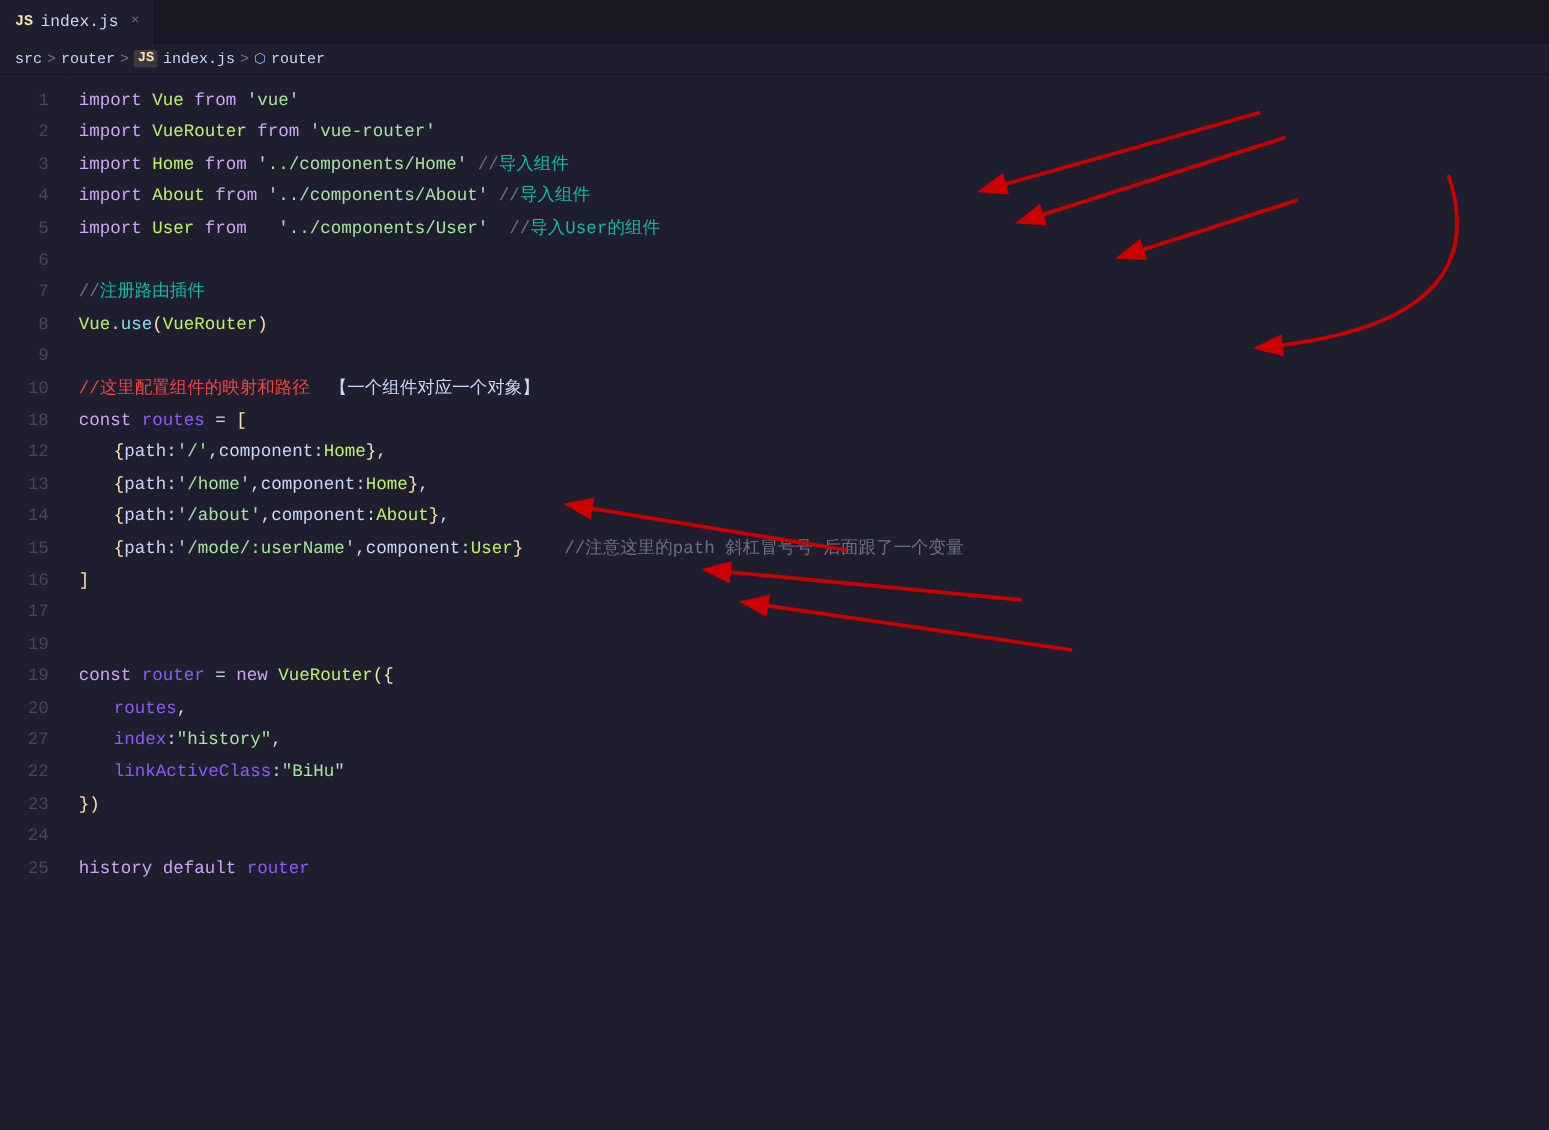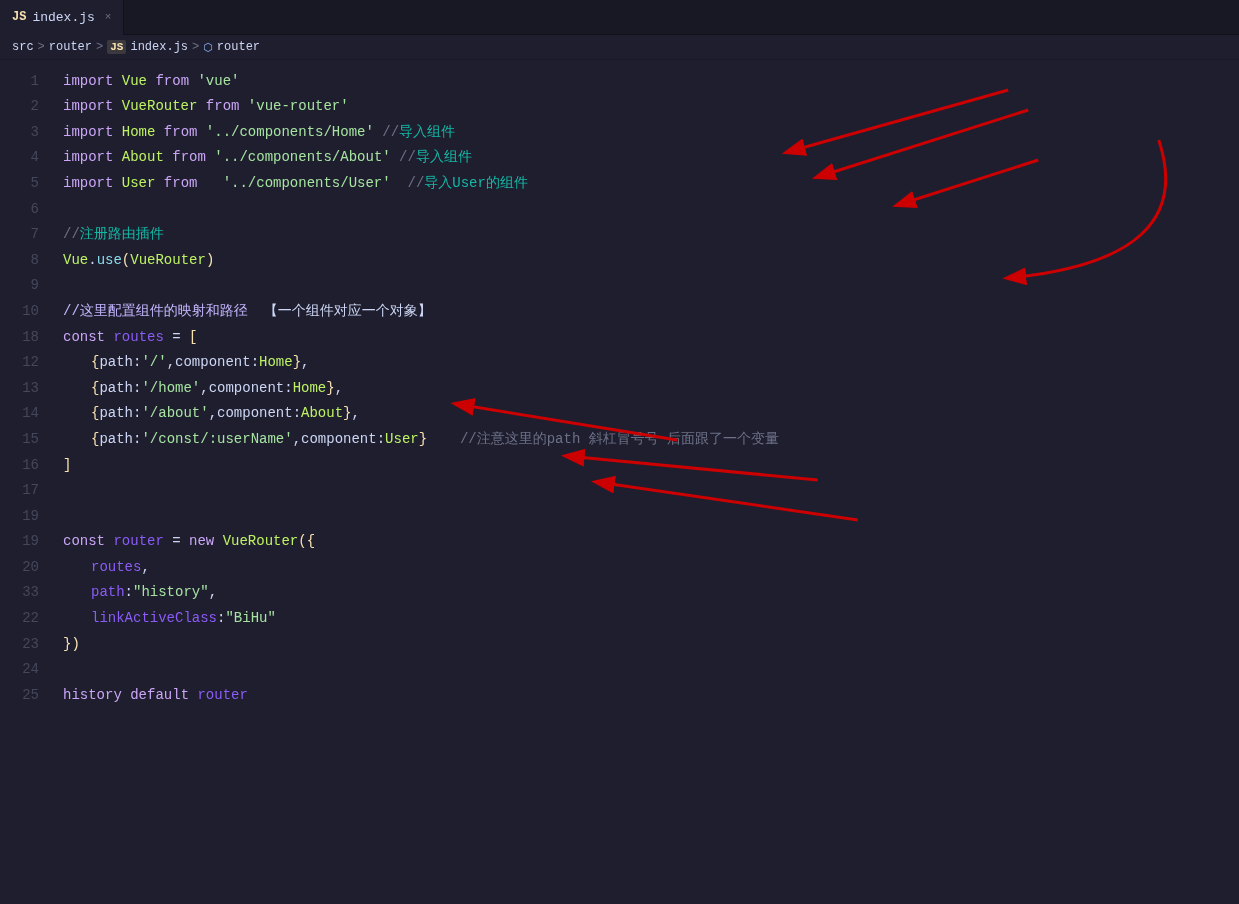--- a/index.html
+++ b/index.html
@@ -170,21 +170,21 @@
     <div>18</div>
     <div>12</div>
     <div>13</div>
     <div>14</div>
     <div>15</div>
     <div>16</div>
     <div>17</div>
     <div>19</div>
     <div>19</div>
     <div>20</div>
-    <div>33</div>
+    <div>27</div>
     <div>22</div>
     <div>23</div>
     <div>24</div>
     <div>25</div>
   </div>
 
   <div class="code-content">
 
     <div class="code-line">
       <span class="kw">import </span><span class="kw2">Vue </span><span class="kw">from </span><span class="str">'vue'</span>
@@ -212,61 +212,61 @@
       <span style="color:#6c7086">//</span><span class="comment-cn">注册路由插件</span>
     </div>
 
     <div class="code-line">
       <span class="kw2">Vue</span><span class="punct">.</span><span style="color:#89dceb">use</span><span class="bracket">(</span><span class="kw2">VueRouter</span><span class="bracket">)</span>
     </div>
 
     <div class="code-line"></div>
 
     <div class="code-line">
-      <span style="color:#c4b5fd">//这里配置组件的映射和路径</span><span style="color:#cdd6f4;margin-left:16px">【一个组件对应一个对象】</span>
+      <span style="color:#ef4444">//这里配置组件的映射和路径</span><span style="color:#cdd6f4;margin-left:16px">【一个组件对应一个对象】</span>
     </div>
 
     <div class="code-line">
       <span class="kw">const </span><span class="prop">routes </span><span class="punct">= </span><span class="bracket">[</span>
     </div>
 
     <div class="code-line">
       <span class="indent"> </span><span class="bracket">{</span><span class="punct">path:</span><span class="str">'/'</span><span class="punct">,component:</span><span class="kw2">Home</span><span class="bracket">}</span><span class="punct">,</span>
     </div>
 
     <div class="code-line">
       <span class="indent"> </span><span class="bracket">{</span><span class="punct">path:</span><span class="str">'/home'</span><span class="punct">,component:</span><span class="kw2">Home</span><span class="bracket">}</span><span class="punct">,</span>
     </div>
 
     <div class="code-line">
       <span class="indent"> </span><span class="bracket">{</span><span class="punct">path:</span><span class="str">'/about'</span><span class="punct">,component:</span><span class="kw2">About</span><span class="bracket">}</span><span class="punct">,</span>
     </div>
 
     <div class="code-line">
-      <span class="indent"> </span><span class="bracket">{</span><span class="punct">path:</span><span class="str">'/const/:userName'</span><span class="punct">,component:</span><span class="kw2">User</span><span class="bracket">}</span><span style="color:#6c7086;margin-left:16px">  //注意这里的path 斜杠冒号号 后面跟了一个变量</span>
+      <span class="indent"> </span><span class="bracket">{</span><span class="punct">path:</span><span class="str">'/mode/:userName'</span><span class="punct">,component:</span><span class="kw2">User</span><span class="bracket">}</span><span style="color:#6c7086;margin-left:16px">  //注意这里的path 斜杠冒号号 后面跟了一个变量</span>
     </div>
 
     <div class="code-line">
       <span class="bracket">]</span>
     </div>
 
     <div class="code-line"></div>
 
     <div class="code-line"></div>
 
     <div class="code-line">
       <span class="kw">const </span><span class="prop">router </span><span class="punct">= </span><span class="kw">new </span><span class="kw2">VueRouter</span><span class="bracket">(</span><span class="bracket">{</span>
     </div>
 
     <div class="code-line">
       <span class="indent"> </span><span class="prop">routes</span><span class="punct">,</span>
     </div>
 
     <div class="code-line">
-      <span class="indent"> </span><span class="prop">path</span><span class="punct">:</span><span class="str">"history"</span><span class="punct">,</span>
+      <span class="indent"> </span><span class="prop">index</span><span class="punct">:</span><span class="str">"history"</span><span class="punct">,</span>
     </div>
 
     <div class="code-line">
       <span class="indent"> </span><span class="prop">linkActiveClass</span><span class="punct">:</span><span class="str">"BiHu"</span>
     </div>
 
     <div class="code-line">
       <span class="bracket">})</span>
     </div>
 

